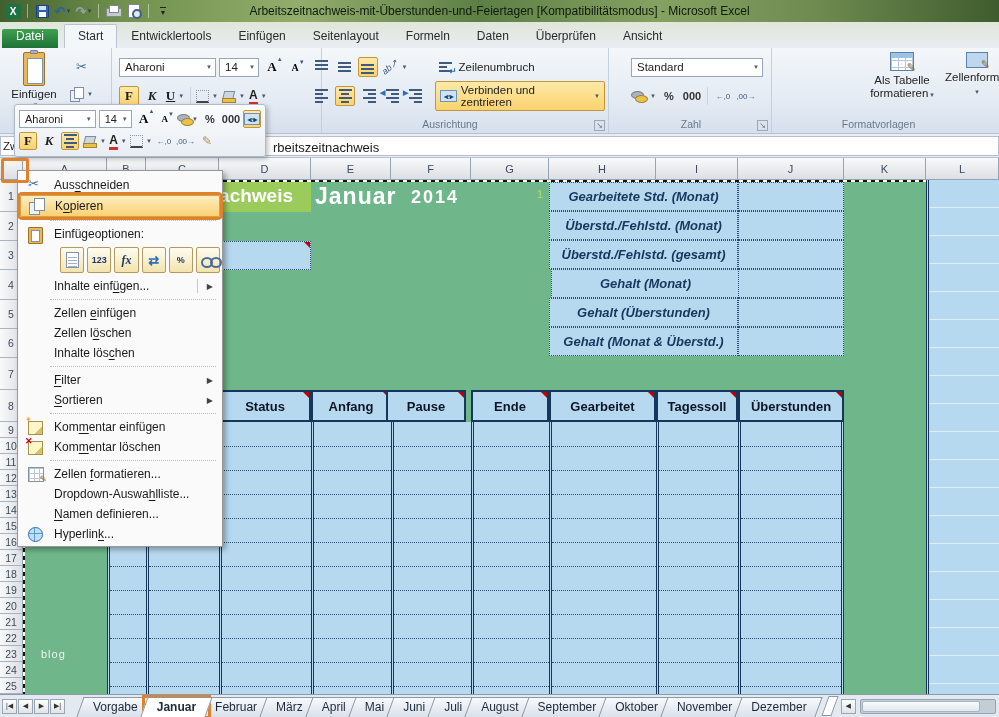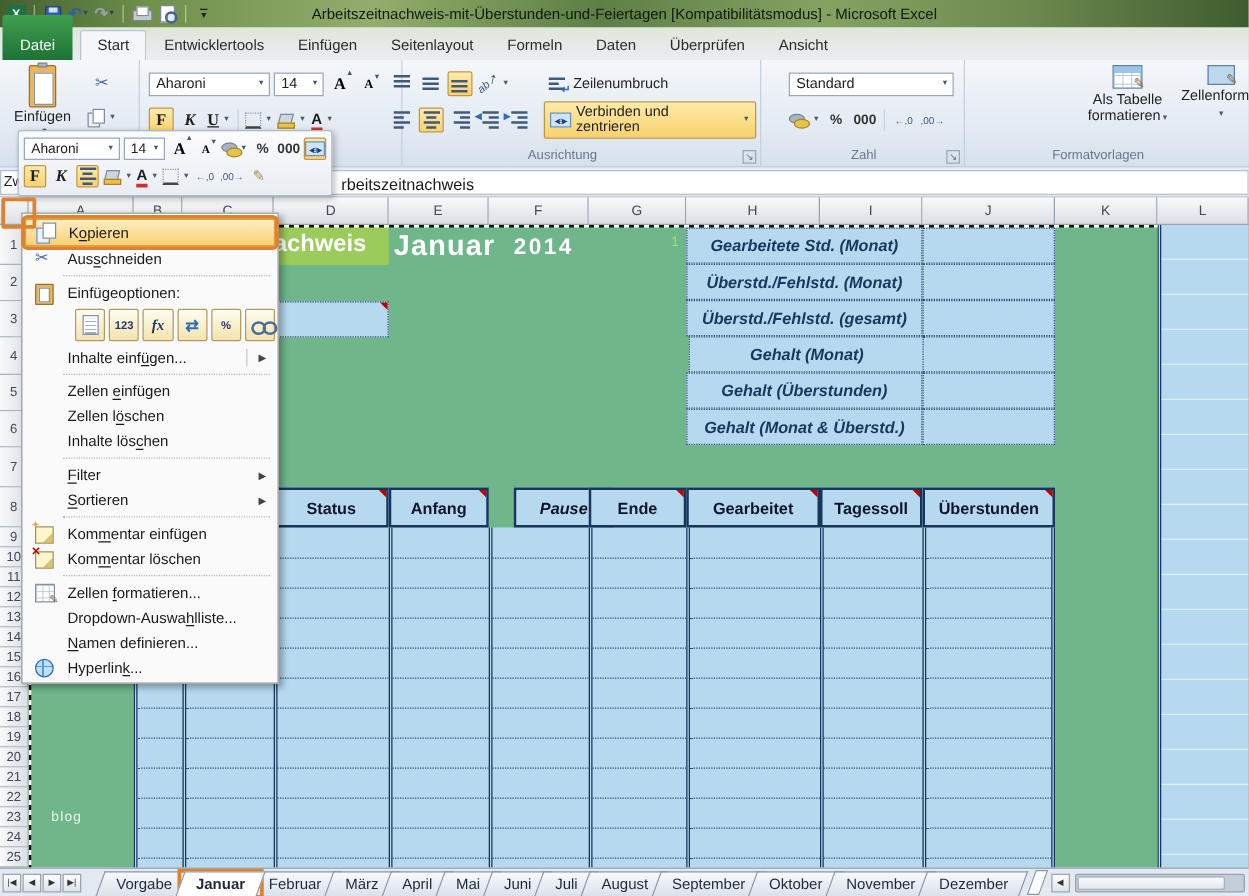--- a/index.html
+++ b/index.html
@@ -29,21 +29,21 @@
   .ic-qatdrop::before { content:"▼"; }
   .crt7 { font-size:6px; color:#33414f; }
   .crt7::before { content:"▼"; }
   #win-title { position:absolute; left:0; right:0; text-align:center; font-size:12px; color:#0e1a0c; pointer-events:none; }
 
   
   #tabrow { position:absolute; left:0; top:22px; width:999px; height:26px;
     background:linear-gradient(#dfe6da,#e9edf2); display:flex; align-items:flex-end; padding-left:2px; }
   .rtab { padding:4px 13px 5px; font-size:12px; color:#2b2b2b; margin-right:1px; }
   .rtab.active { background:#f4f7fa; border:1px solid #b9c4d1; border-bottom:none; border-radius:2px 2px 0 0; }
-  .rtab.file { background:linear-gradient(#3fa04f,#1d7235); color:#fff; border-radius:2px 2px 0 0; padding:17px 14px 5px; margin-right:6px; }
+  .rtab.file { background:linear-gradient(#3fa04f,#1d7235); color:#fff; border-radius:2px 2px 0 0; padding:0 14px 5px; margin-right:6px; }
 
   
   #ribbon { position:absolute; left:0; top:48px; width:999px; height:86px;
     background:linear-gradient(#f4f7fa,#e3eaf3 65%,#d6e0ec); border-bottom:1px solid #b6c2d2; }
   .rgroup { position:absolute; top:0; height:85px; border-right:1px solid #c5d0dd; }
   .g-clip { left:0; width:112px; } .g-font { left:113px; width:209px; }
   .g-align { left:306px; width:303px; } .g-zahl { left:625px; width:147px; }
   .g-styles { left:772px; width:227px; border-right:none; }
   .glabel { position:absolute; bottom:3px; left:0; right:14px; text-align:center; font-size:10.5px; color:#68798c; }
   .launch { position:absolute; right:3px; bottom:3px; font-size:8px; color:#68798c; }
@@ -608,21 +608,21 @@
         <div class="sumcell" style="left: 526px; top: 147px; width: 189px;">
           <span class="sumlabel">Gehalt (Monat &amp; Überstd.)</span>
         </div>
         <div class="sumcell" style="left: 715px; top: 147px; width: 106px;"></div>
         <div class="thead redtri" style="left: 196px; width: 92px;">
           <span>Status</span>
         </div>
         <div class="thead redtri" style="left: 288px; width: 80px;">
           <span>Anfang</span>
         </div>
-        <div class="thead redtri" style="left: 388px; width: 80px; font-style: italic;">
+        <div class="thead redtri" style="left: 363px; width: 80px;">
           <span>Pause</span>
         </div>
         <div class="thead redtri" style="left: 448px; width: 78px;">
           <span>Ende</span>
         </div>
         <div class="thead redtri" style="left: 526px; width: 107px;">
           <span>Gearbeitet</span>
         </div>
         <div class="thead redtri" style="left: 633px; width: 82px;">
           <span>Tagessoll</span>
@@ -767,27 +767,27 @@
           <i class="liteline" style="top: 475px;"></i>
           <i class="liteline" style="top: 503px;"></i>
         </div>
       </div>
     <div class="ants-top"></div>
     <div class="ants-left"></div>
     <div class="watermark">blog</div>
   </div>
 
   <div id="cmenu">
+      <div class="mitem">
+        <span class="mi mi-scissors-icon"></span>
+        <span>Aus<u>s</u>chneiden</span>
+      </div>
       <div class="mitem hl">
         <span class="mi mi-copy-icon"></span>
         <span>K<u>o</u>pieren</span>
-      </div>
-      <div class="mitem">
-        <span class="mi mi-scissors-icon"></span>
-        <span>Aus<u>s</u>chneiden</span>
       </div>
       <div class="msep"></div>
       <div class="mitem">
         <span class="mi mi-clipboard-icon"></span>
         <span>Einfügeoptionen:</span>
       </div>
       <div class="mpaste">
         <div class="pbtn">
           <span class="pi-page"></span>
         </div>

